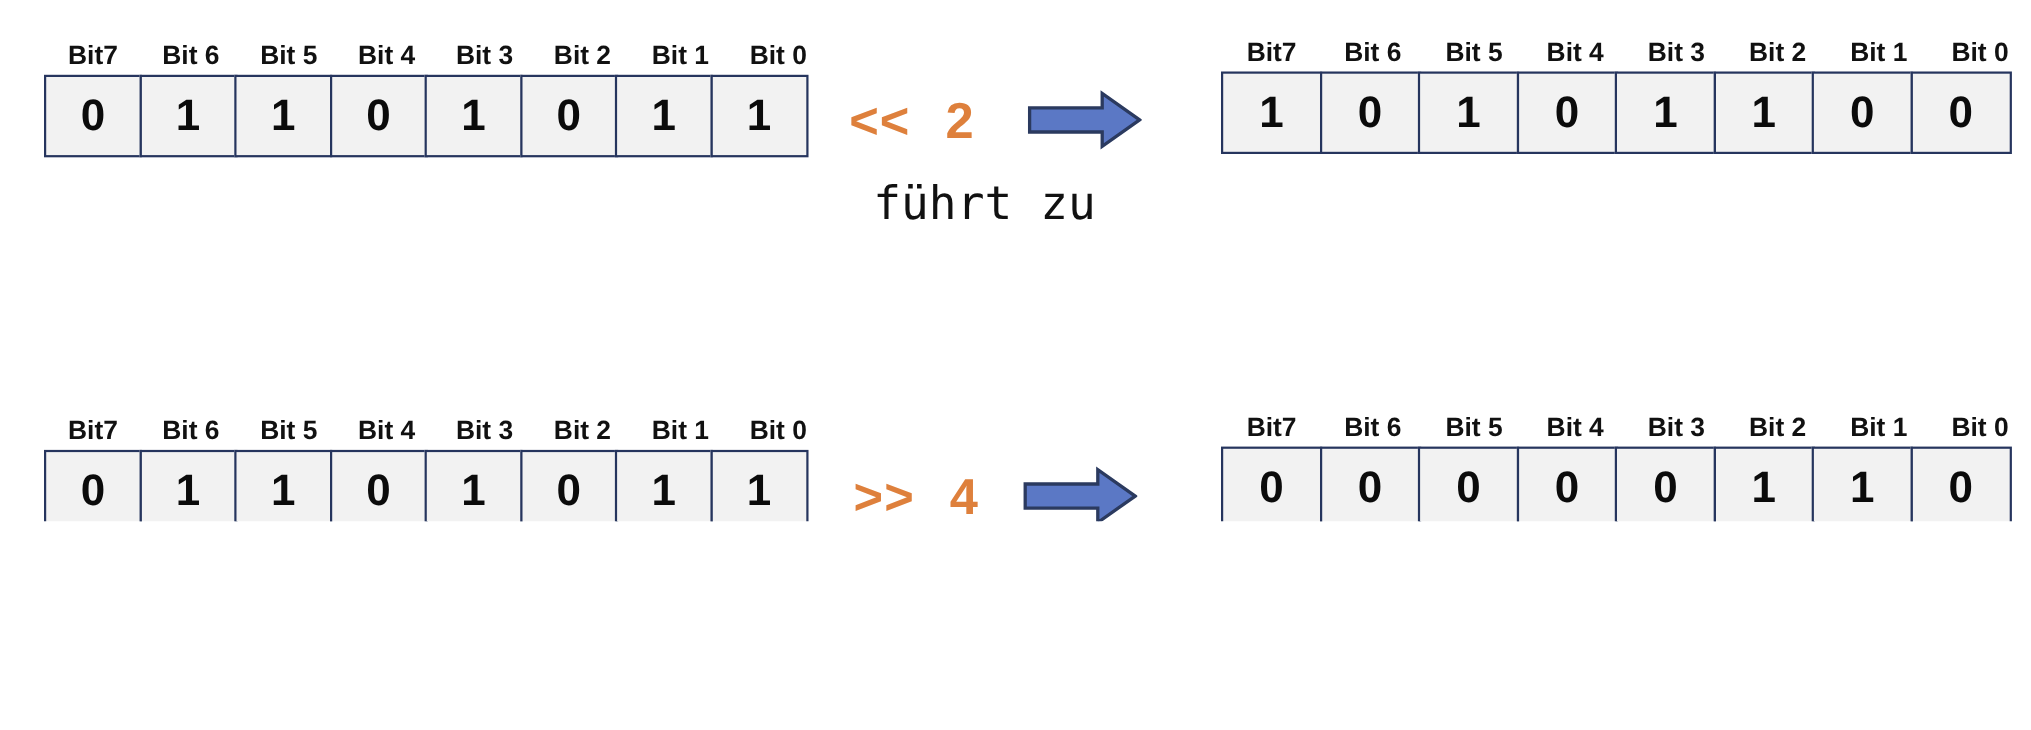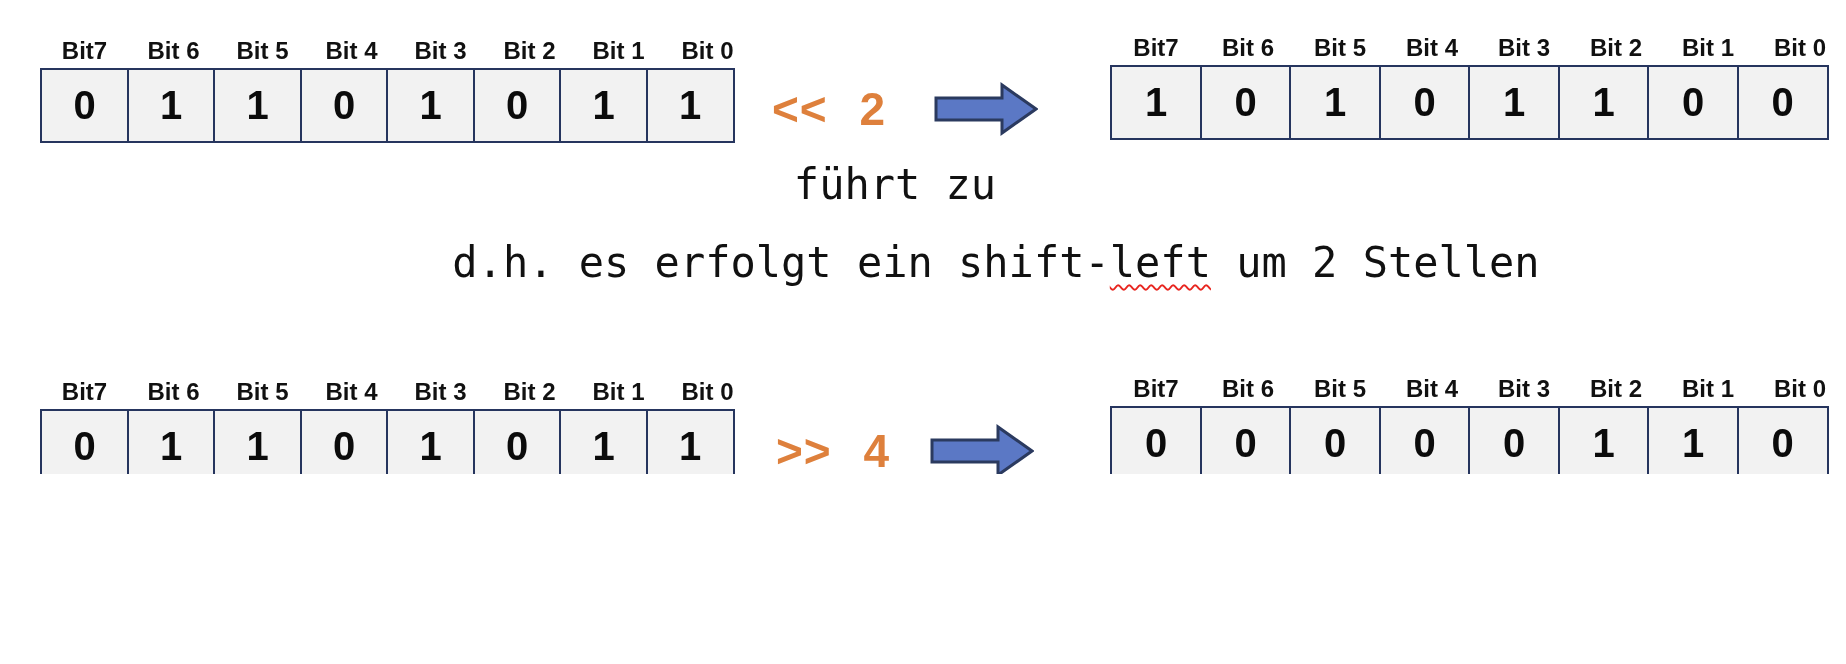--- a/index.html
+++ b/index.html
@@ -95,21 +95,20 @@
       <div class="cell">0</div>
       <div class="cell">1</div>
       <div class="cell">1</div>
       <div class="cell">0</div>
       <div class="cell">0</div>
     </div>
   </div>
 
   <div class="mono-text" style="left:895px;top:162px;">führt zu</div>
 
-  <div class="mono-text" style="left:996px;top:240px;"><span>d.h. es erfolgt ein shift-</span><span class="squiggle">left</span><span> um 2 Stellen</span></div>
 
   <div class="register" style="left:40px;top:379px;">
     <div class="labels">
       <div class="bit-label">Bit7</div>
       <div class="bit-label">Bit 6</div>
       <div class="bit-label">Bit 5</div>
       <div class="bit-label">Bit 4</div>
       <div class="bit-label">Bit 3</div>
       <div class="bit-label">Bit 2</div>
       <div class="bit-label">Bit 1</div>

